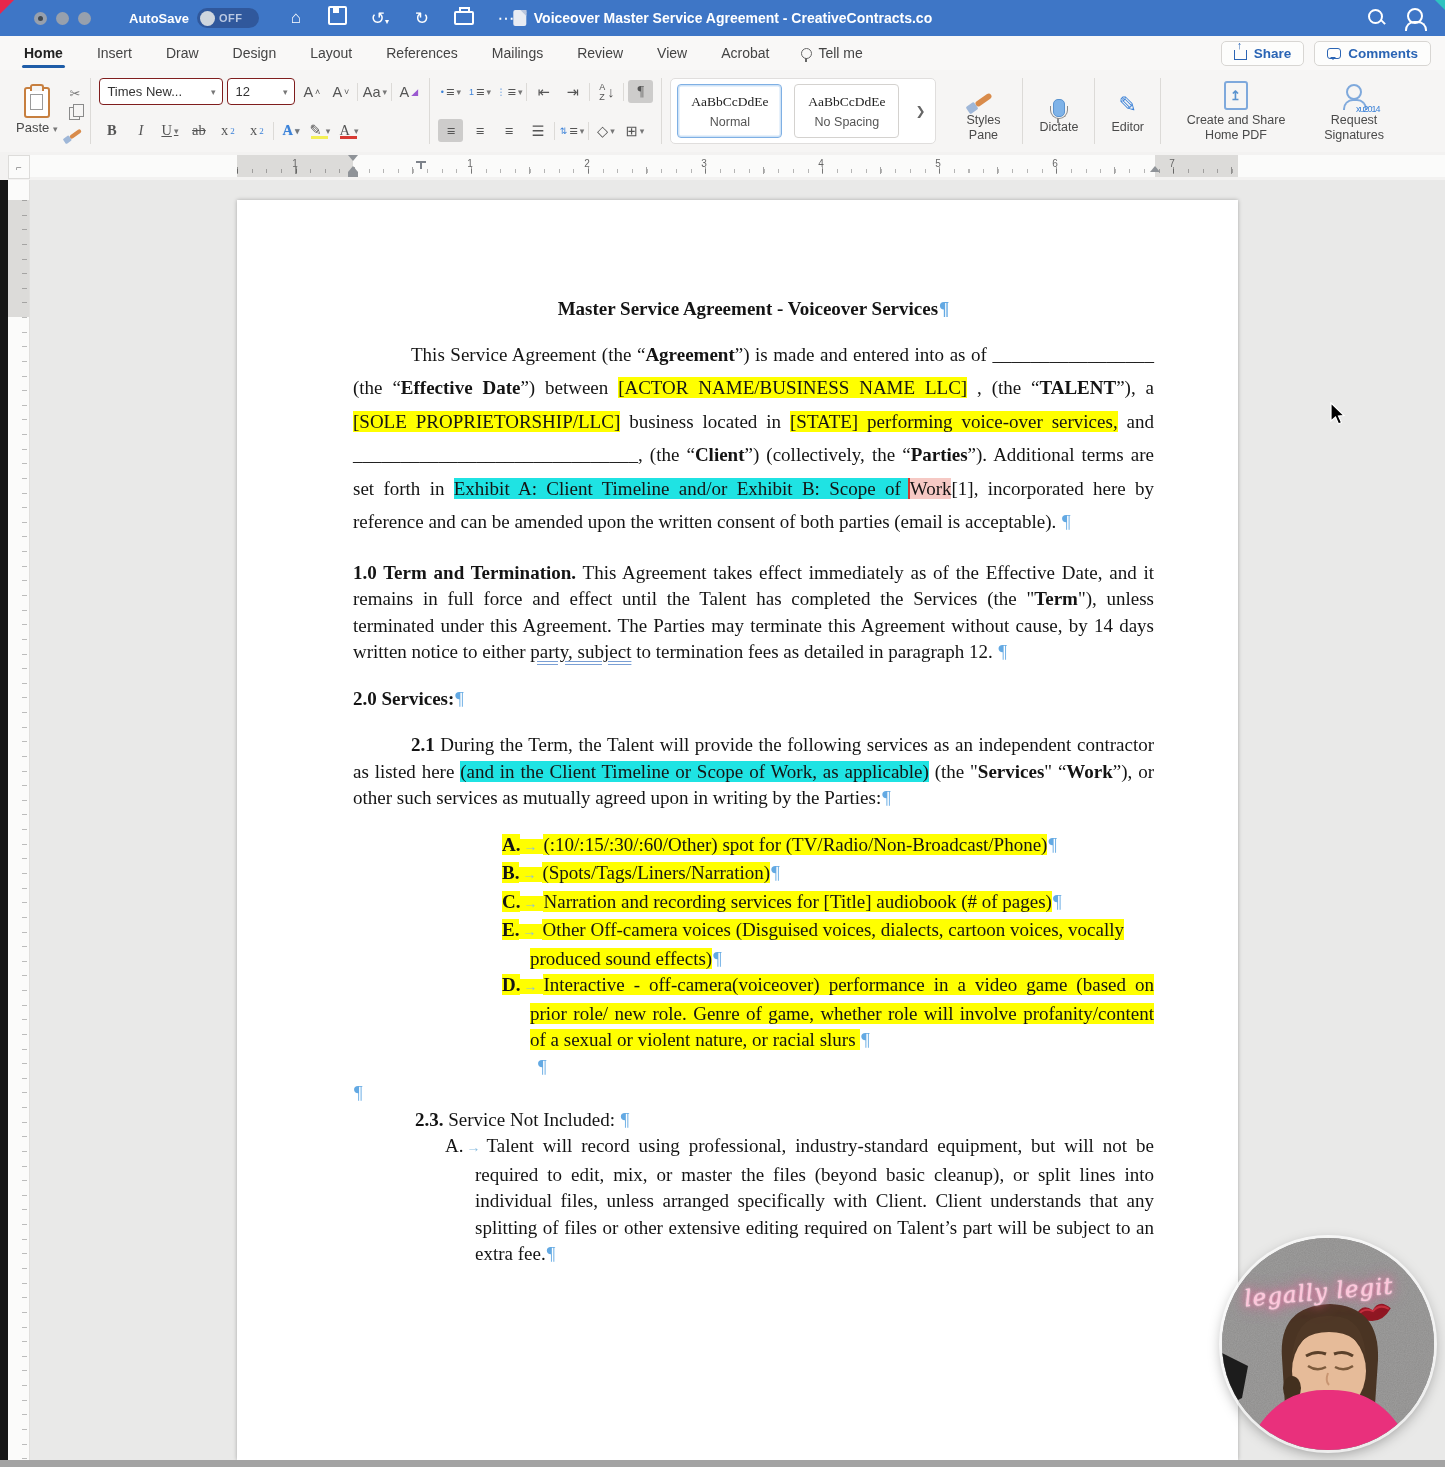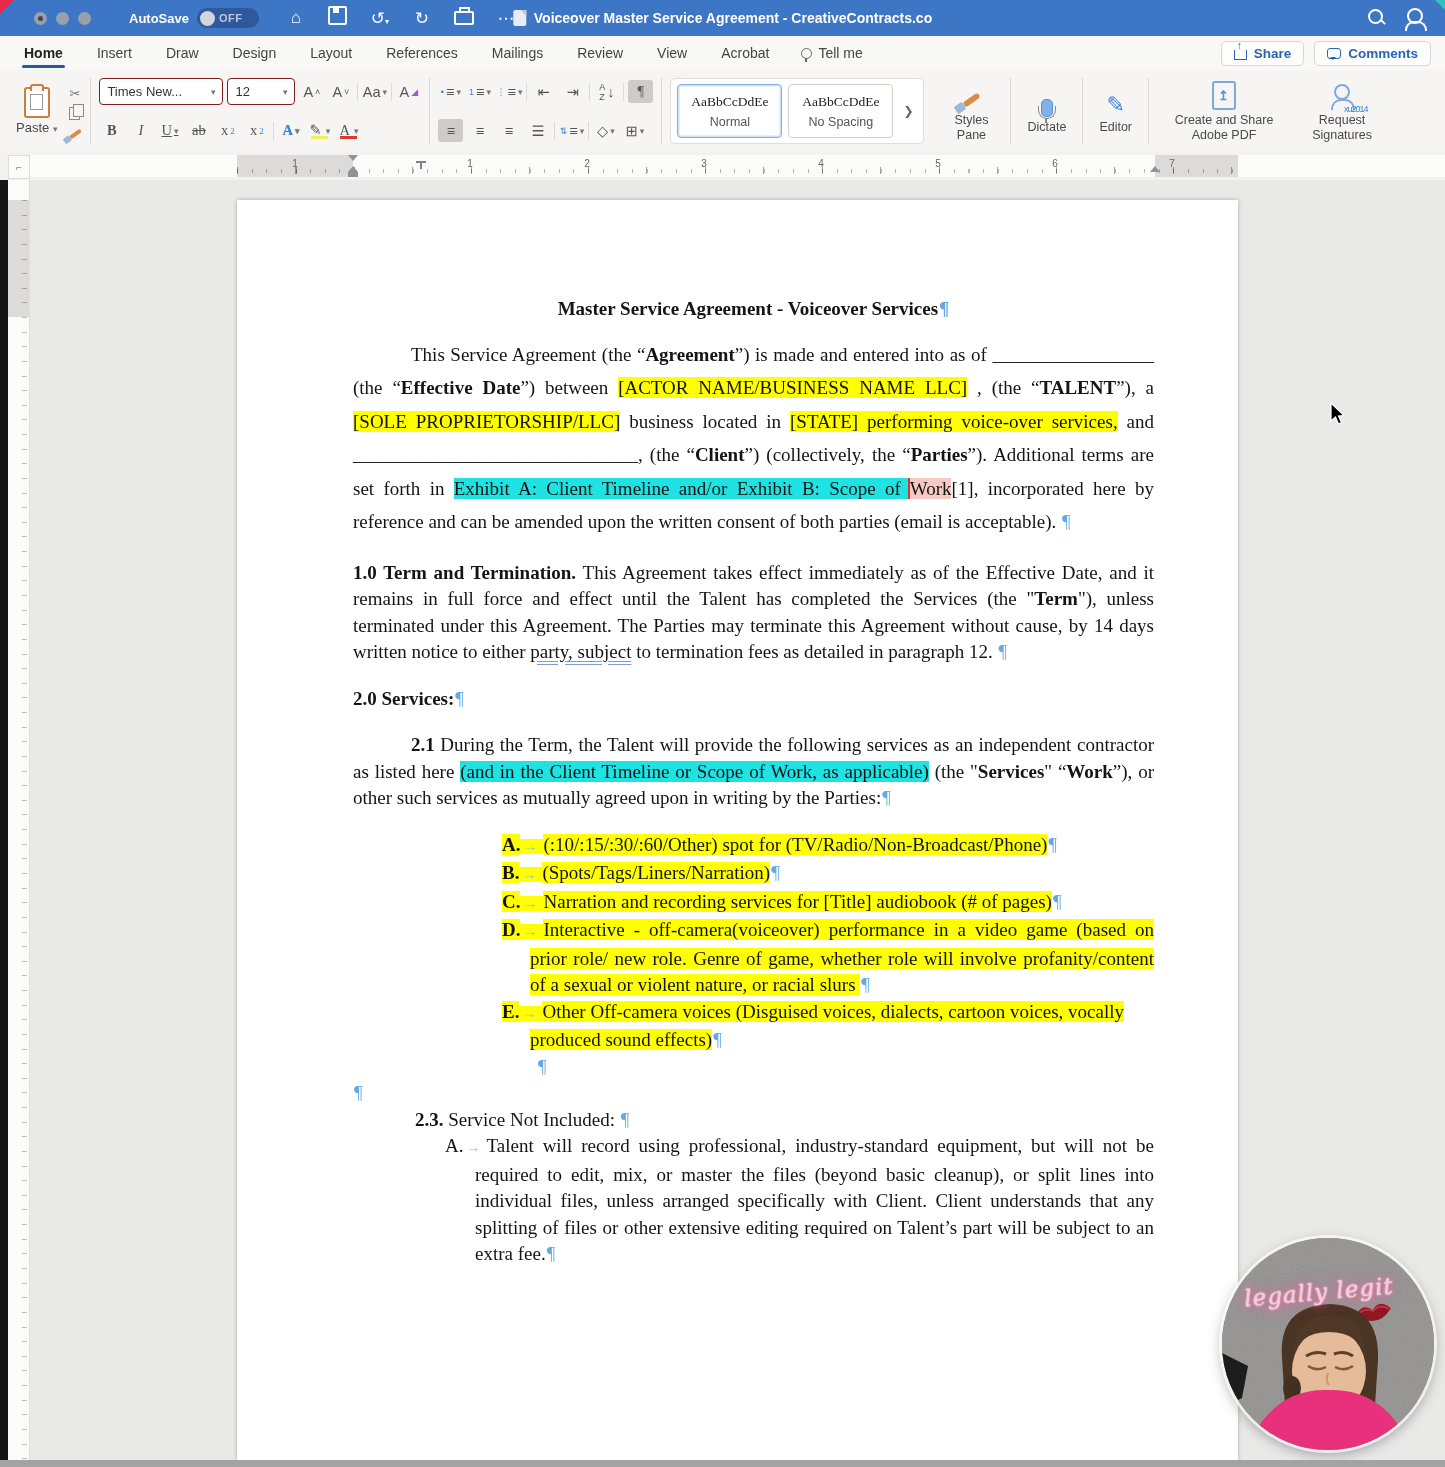--- a/index.html
+++ b/index.html
@@ -80,21 +80,21 @@
   .ib .bar{position:absolute;left:4px;right:4px;bottom:3px;height:3.5px;}
   .rel{position:relative;}
   .serif{font-family:"Liberation Serif",serif;}
   .fx{color:#3c82d8;font-weight:bold;text-shadow:0 0 1px #9cc3ef;}
   .stylecard{width:103px;height:52px;background:#fff;border:1px solid #d4d2cf;border-radius:4px;display:flex;flex-direction:column;
              align-items:center;justify-content:center;gap:5px;font-size:13px;color:#333;}
   .stylecard.sel-card{border:1.5px solid #7fb0e4;box-shadow:0 0 0 1.5px #cfe3f7 inset;}
   .stylecard .prev{font-size:13.5px;color:#222;}
   .stylecard .lbl{font-size:12.5px;color:#555;}
   .expander{font-size:12px;color:#666;padding:0 4px;}
-  .galwrap{display:flex;align-items:center;gap:6px;background:#fff;border:1px solid #e0dedd;border-radius:5px;padding:5px 6px;}
+  .galwrap{display:flex;align-items:center;gap:12px;background:#fff;border:1px solid #e0dedd;border-radius:5px;padding:5px 6px;}
   .bigico{height:30px;display:flex;align-items:flex-end;justify-content:center;}
   .micbody{width:10px;height:16px;background:#7fb3e8;border:1.5px solid #5a93cf;border-radius:5px;position:relative;display:inline-block;}
   .micbody::after{content:"";position:absolute;left:-4px;top:6px;width:16px;height:12px;border:1.5px solid #8a8a8a;border-top:none;border-radius:0 0 10px 10px;}
   .micbody::before{content:"";position:absolute;left:3.5px;top:18px;width:1.5px;height:5px;background:#8a8a8a;}
   .pencil{font-size:22px;color:#3c82d8;}
   .pdfdoc{width:20px;height:25px;border:2px solid #7fa9dc;border-radius:3px;position:relative;display:inline-block;}
   .pdfdoc::after{content:"↥";position:absolute;left:4px;top:6px;font-size:13px;color:#5a93cf;font-weight:bold;}
   .sigperson{width:12px;height:12px;border:2px solid #7fa9dc;border-radius:50%;position:relative;display:inline-block;margin-bottom:10px;}
   .sigperson::before{content:"";position:absolute;left:-5px;top:13px;width:20px;height:9px;border:2px solid #7fa9dc;border-bottom:none;border-radius:10px 10px 0 0;}
   .sigperson::after{content:"x\u2014";position:absolute;left:8px;top:18px;font-size:9px;color:#3c82d8;letter-spacing:-1px;}
@@ -340,21 +340,21 @@
         </span>
       <span class="btnlabel">Editor</span>
     </div>
   </div>
   <div class="vsep"></div>
   <div class="grp">
     <div class="bigbtn">
       <span class="bigico">
           <span class="pdfdoc"></span>
         </span>
-      <span class="btnlabel">Create and Share Adobe PDF</span>
+      <span class="btnlabel">Create and Share Home PDF</span>
     </div>
     <div class="bigbtn">
       <span class="bigico">
           <span class="sigperson"></span>
         </span>
       <span class="btnlabel" style="max-width:86px;">Request Signatures</span>
     </div>
   </div>
 </div>
 
@@ -397,22 +397,22 @@
   <div class="page">
     <div>
         <div class="para title"><span class="bb">Master Service Agreement - Voiceover Services</span><span class="pm">¶</span></div>
         <div class="para intro"><span>This Service Agreement (the “</span><span class="bb">Agreement</span><span>”) is made and entered into as of </span><span>_________________</span><span> (the “</span><span class="bb">Effective Date</span><span>”) between </span><span class="hy">[ACTOR NAME/BUSINESS NAME LLC]</span><span> , (the “</span><span class="bb">TALENT</span><span>”), a </span><span class="hy">[SOLE PROPRIETORSHIP/LLC]</span><span> business located in </span><span class="hy">[STATE] performing voice-over services,</span><span> and </span><span>______________________________</span><span>, (the “</span><span class="bb">Client</span><span>”) (collectively, the “</span><span class="bb">Parties</span><span>”). Additional terms are set forth in </span><span class="hc">Exhibit A: Client Timeline and/or Exhibit B: Scope of </span><span class="hpk">Work</span><span>[1], incorporated here by reference and can be amended upon the written consent of both parties (email is acceptable). </span><span class="pm">¶</span></div>
         <div class="para body"><span class="bb">1.0 Term and Termination.</span><span> This Agreement takes effect immediately as of the Effective Date, and it remains in full force and effect until the Talent has completed the Services (the "</span><span class="bb">Term</span><span>"), unless terminated under this Agreement. The Parties may terminate this Agreement without cause, by 14 days written notice to either </span><span class="ug">party,  subject</span><span> to termination fees as detailed in paragraph 12. </span><span class="pm">¶</span></div>
         <div class="para body"><span class="bb">2.0 Services:</span><span class="pm">¶</span></div>
         <div class="para body ind"><span class="bb">2.1</span><span> During the Term, the Talent will provide the following services as an independent contractor as listed here </span><span class="hc">(and in the Client Timeline or Scope of Work, as applicable)</span><span> (the "</span><span class="bb">Services</span><span>" “</span><span class="bb">Work</span><span>”), or other such services as mutually agreed upon in writing by the Parties:</span><span class="pm">¶</span></div>
         <div class="para list"><span class="bb hy">A.</span><span class="tm hy">→</span><span class="hy">(:10/:15/:30/:60/Other) spot for (TV/Radio/Non-Broadcast/Phone)</span><span class="pm">¶</span></div>
         <div class="para list"><span class="bb hy">B.</span><span class="tm hy">→</span><span class="hy">(Spots/Tags/Liners/Narration)</span><span class="pm">¶</span></div>
         <div class="para list"><span class="bb hy">C.</span><span class="tm hy">→</span><span class="hy">Narration and recording services for [Title] audiobook (# of pages)</span><span class="pm">¶</span></div>
+        <div class="para list"><span class="bb hy">E.</span><span class="tm hy">→</span><span class="hy">Other Off-camera voices (Disguised voices, dialects, cartoon voices, vocally produced sound effects)</span><span class="pm">¶</span></div>
         <div class="para list just"><span class="bb hy">D.</span><span class="tm hy">→</span><span class="hy">Interactive - off-camera(voiceover) performance in a video game (based on prior role/ new role. Genre of game, whether role will involve profanity/content of a sexual or violent nature, or racial slurs </span><span class="pm">¶</span></div>
-        <div class="para list"><span class="bb hy">E.</span><span class="tm hy">→</span><span class="hy">Other Off-camera voices (Disguised voices, dialects, cartoon voices, vocally produced sound effects)</span><span class="pm">¶</span></div>
         <div class="para listcont"><span class="pm">¶</span></div>
         <div class="para lone"><span class="pm">¶</span></div>
         <div class="para sec23"><span class="bb">2.3.</span><span> Service Not Included: </span><span class="pm">¶</span></div>
         <div class="para list23"><span>A.</span><span class="tm">→</span><span>Talent will record using professional, industry-standard equipment, but will not be required to edit, mix, or master the files (beyond basic cleanup), or split lines into individual files, unless arranged specifically with Client. Client understands that any splitting of files or other extensive editing required on Talent’s part will be subject to an extra fee.</span><span class="pm">¶</span></div>
       </div>
   </div>
 </div>
 
 <div class="webcam">
   <svg width="212" height="212" viewBox="0 0 212 212">

